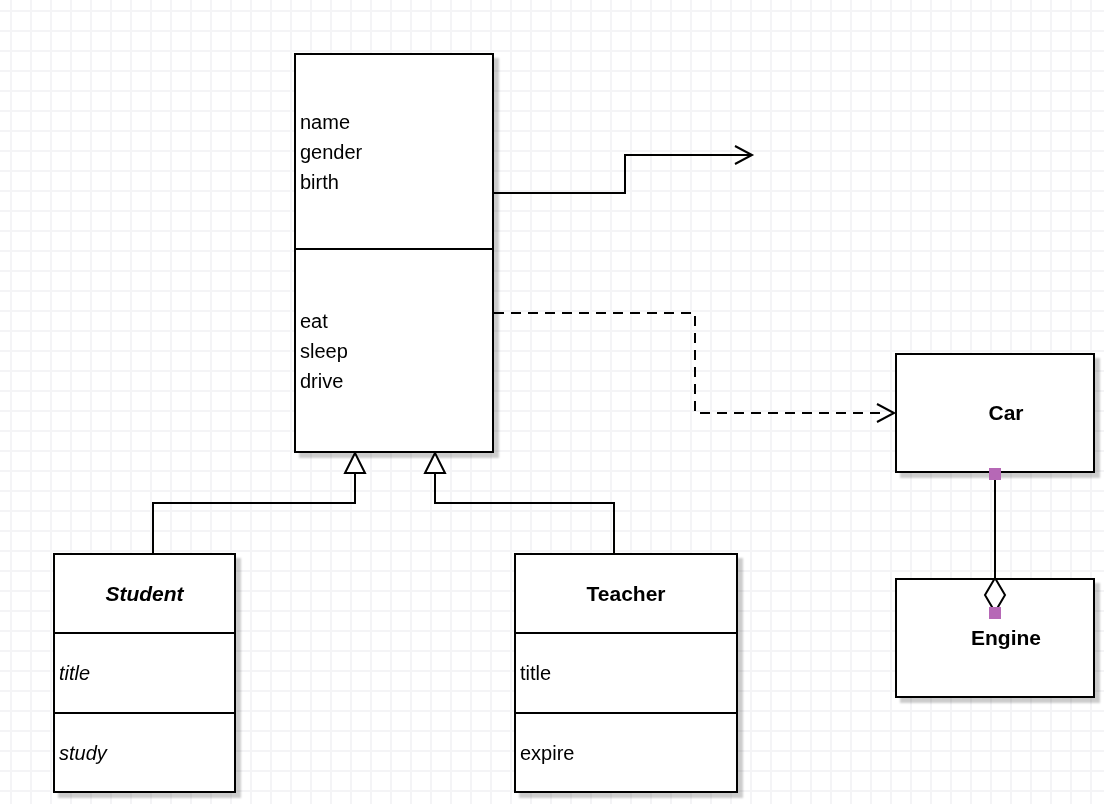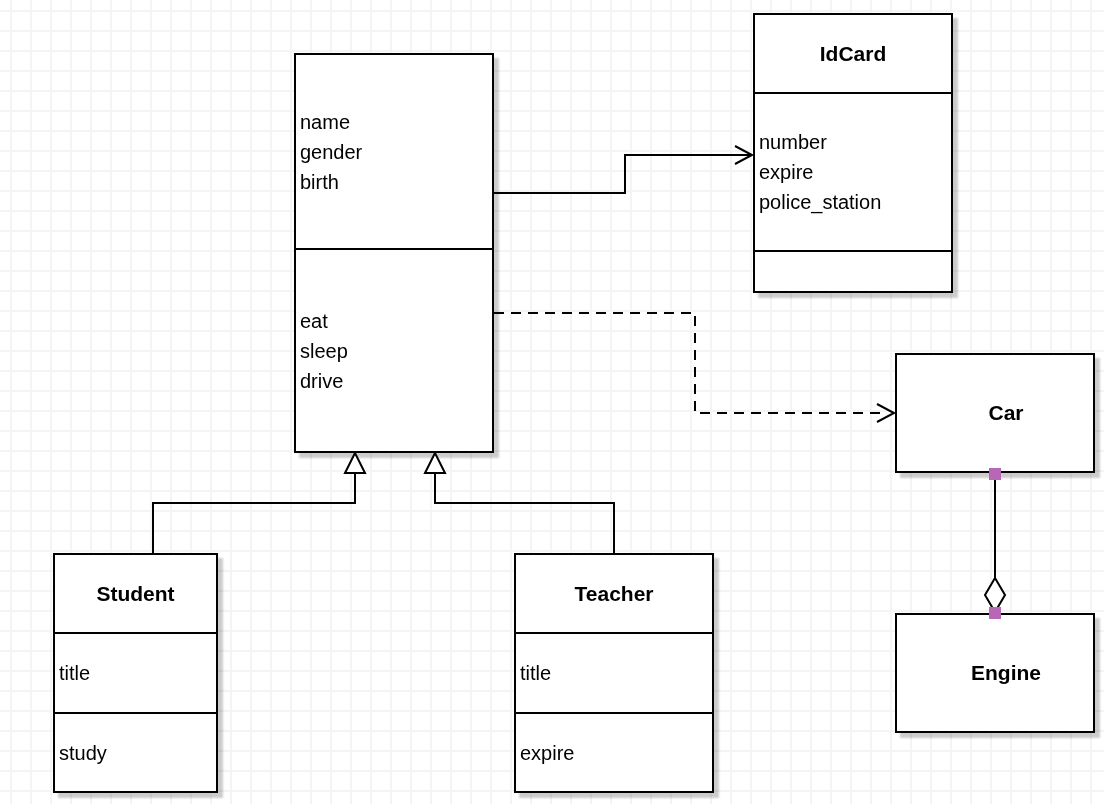--- a/index.html
+++ b/index.html
@@ -52,25 +52,25 @@
   .member-line { line-height: 30px; white-space: nowrap; }
 
   
   #person  { left: 294px; top:  53px; width: 200px; height: 400px; }
   #person  .uml-title { height: 79px; }
   #person  .attrs  { height: 195px; }
   #idcard  { left: 753px; top:  13px; width: 200px; height: 280px; }
   #idcard  .uml-title { height: 77px; }
   #idcard  .attrs  { height: 158px; }
   #car     { left: 895px; top: 353px; width: 200px; height: 120px; }
-  #engine  { left: 895px; top: 613px; width: 200px; height: 120px; }
-  #student { left:  53px; top: 553px; width: 165px; height: 240px; }
+  #engine  { left: 895px; top: 578px; width: 200px; height: 120px; }
+  #student { left:  53px; top: 553px; width: 183px; height: 240px; font-style: italic; }
   #student .uml-title { height: 77px; }
   #student .attrs  { height: 80px; }
-  #teacher { left: 514px; top: 553px; width: 200px; height: 240px; }
+  #teacher { left: 514px; top: 553px; width: 224px; height: 240px; }
   #teacher .uml-title { height: 77px; }
   #teacher .attrs  { height: 80px; }
 
   .connectors {
     position: absolute;
     left: 0; top: 0;
     width: 1104px;
     height: 804px;
     pointer-events: none;
   }
@@ -87,29 +87,20 @@
       <div class="member-line">gender</div>
       <div class="member-line">birth</div>
     </div>
     <div class="uml-compartment fill">
       <div class="member-line">eat</div>
       <div class="member-line">sleep</div>
       <div class="member-line">drive</div>
     </div>
   </div>
 
-  <div class="uml-class" id="idcard">
-    <div class="uml-title">IdCard</div>
-    <div class="uml-compartment attrs divided">
-      <div class="member-line">number</div>
-      <div class="member-line">expire</div>
-      <div class="member-line">police_station</div>
-    </div>
-    <div class="uml-compartment fill"></div>
-  </div>
 
   <div class="uml-class" id="car">
     <div class="uml-title no-divider">Car</div>
   </div>
 
   <div class="uml-class" id="engine">
     <div class="uml-title no-divider">Engine</div>
   </div>
 
   <div class="uml-class" id="student">

